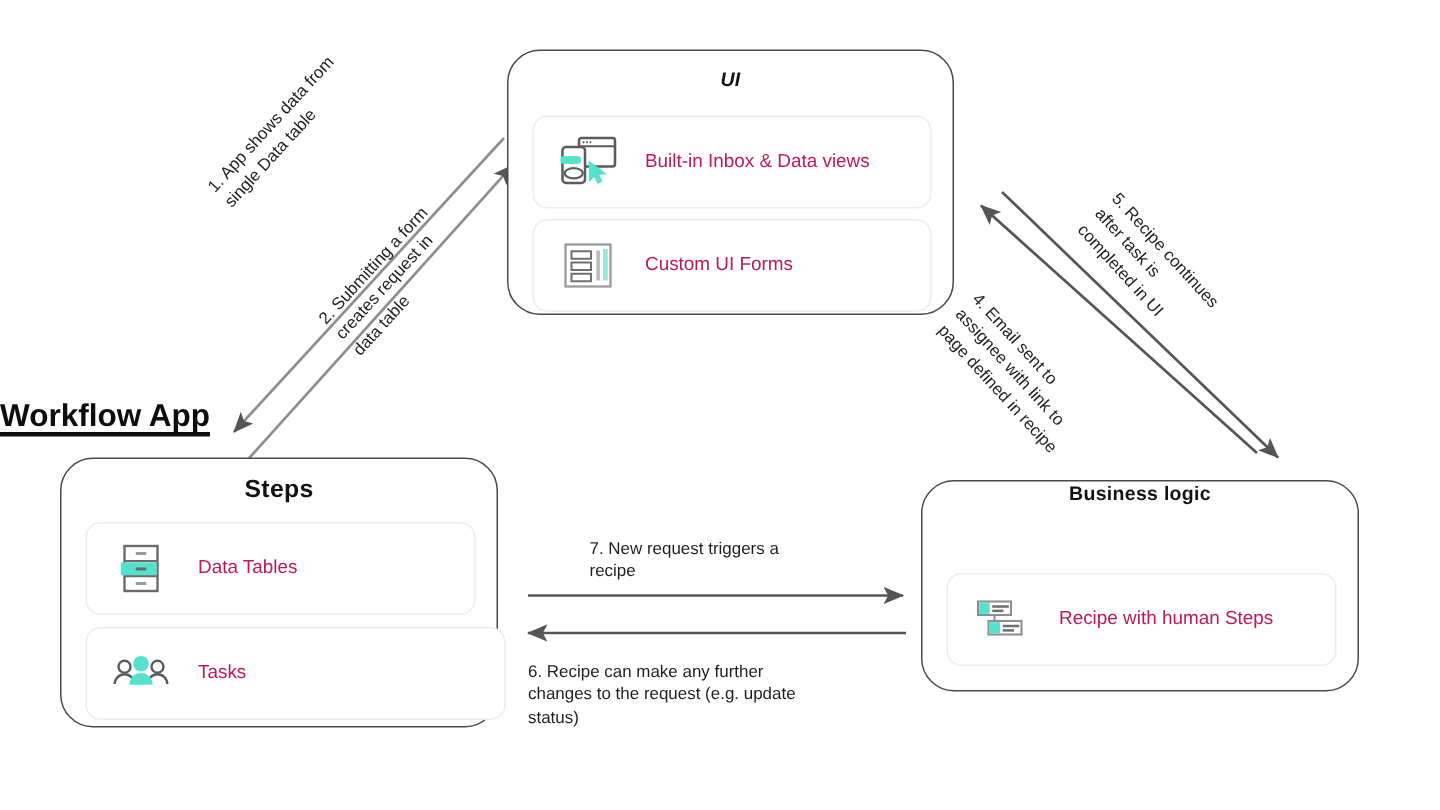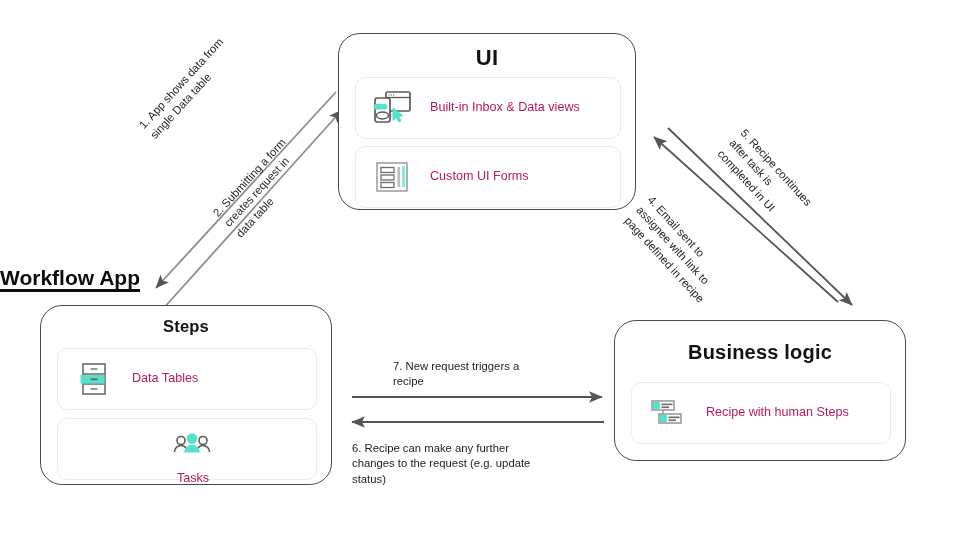--- a/index.html
+++ b/index.html
@@ -90,21 +90,21 @@
     <line x1="352" y1="397" x2="602" y2="397" stroke="#555555" stroke-width="1.8" marker-end="url(#ah)"></line>
 
     <line x1="604" y1="422" x2="352" y2="422" stroke="#555555" stroke-width="1.8" marker-end="url(#ah)"></line>
 
     <line x1="838" y1="302" x2="654" y2="137" stroke="#555555" stroke-width="1.8" marker-end="url(#ah)"></line>
 
     <line x1="668" y1="128" x2="852" y2="305" stroke="#555555" stroke-width="1.8" marker-end="url(#ah)"></line>
   </svg>
 
   <div class="group" style="left:338px;top:33px;width:298px;height:177px;">
-    <div class="group-title" style="margin-top:11px;font-size:22px;">UI</div>
+    <div class="group-title" style="margin-top:11px;font-size:13px;font-style:italic;">UI</div>
 
     <div class="card" style="left:16px;top:43px;width:266px;height:62px;">
       <span class="card-icon">
         <svg width="42" height="42" viewBox="0 0 42 42">
           <rect x="15" y="5" width="24" height="19" rx="1.6" fill="#fff" stroke="#5b5b5b" stroke-width="1.7"></rect>
           <line x1="15" y1="10.5" x2="39" y2="10.5" stroke="#5b5b5b" stroke-width="1.3"></line>
           <circle cx="18" cy="7.9" r="0.7" fill="#5b5b5b"></circle>
           <circle cx="20.3" cy="7.9" r="0.7" fill="#5b5b5b"></circle>
           <circle cx="22.6" cy="7.9" r="0.7" fill="#5b5b5b"></circle>
           <rect x="4" y="11" width="15" height="24" rx="2.4" fill="#fff" stroke="#5b5b5b" stroke-width="1.7"></rect>
@@ -142,37 +142,37 @@
           <line x1="9" y1="25" x2="31" y2="25" stroke="#6b6b6b" stroke-width="1.5"></line>
           <rect x="6.5" y="16" width="24" height="8.5" fill="#54e2cd"></rect>
           <rect x="16.5" y="9" width="7" height="2" fill="#9a9a9a"></rect>
           <rect x="16.5" y="19.3" width="7" height="2" fill="#6b6b6b"></rect>
           <rect x="16.5" y="29" width="7" height="2" fill="#9a9a9a"></rect>
         </svg>
       </span>
       <span class="card-label">Data Tables</span>
     </div>
 
-    <div class="card" style="left:16px;top:112px;width:260px;height:62px;flex-direction:column;">
+    <div class="card" style="left:16px;top:112px;width:280px;height:62px;">
       <span class="card-icon">
         <svg width="44" height="40" viewBox="0 0 44 40">
           <circle cx="11" cy="15.5" r="4" fill="#fff" stroke="#5b5b5b" stroke-width="1.6"></circle>
           <path d="M4.5 27 a6.5 6.5 0 0 1 13 0" fill="#fff" stroke="#5b5b5b" stroke-width="1.6"></path>
           <circle cx="33" cy="15.5" r="4" fill="#fff" stroke="#5b5b5b" stroke-width="1.6"></circle>
           <path d="M26.5 27 a6.5 6.5 0 0 1 13 0" fill="#fff" stroke="#5b5b5b" stroke-width="1.6"></path>
           <circle cx="22" cy="13.5" r="5.2" fill="#54e2cd"></circle>
           <path d="M14.2 27.5 a7.8 7.8 0 0 1 15.6 0 Z" fill="#54e2cd"></path>
         </svg>
       </span>
       <span class="card-label">Tasks</span>
     </div>
   </div>
 
   <div class="group" style="left:614px;top:320px;width:292px;height:141px;">
-    <div class="group-title" style="margin-top:20px;font-size:20px;text-align:center;">Business logic</div>
+    <div class="group-title" style="margin-top:0;font-size:13px;text-align:center;">Business logic</div>
 
     <div class="card" style="left:16px;top:61px;width:260px;height:62px;">
         <span class="card-icon">
         <svg width="42" height="38" viewBox="0 0 42 38">
           <rect x="5" y="7" width="22" height="9" fill="#fff" stroke="#8e8e8e" stroke-width="1.4"></rect>
           <rect x="5.8" y="7.8" width="7" height="7.4" fill="#54e2cd"></rect>
           <rect x="14.5" y="9.5" width="11" height="1.7" fill="#6f6f6f"></rect>
           <rect x="14.5" y="12.4" width="7.5" height="1.7" fill="#6f6f6f"></rect>
           <path d="M16 16 L16 21 L19 21" fill="none" stroke="#8e8e8e" stroke-width="1.3"></path>
           <rect x="12" y="20" width="22" height="9" fill="#fff" stroke="#8e8e8e" stroke-width="1.4"></rect>

